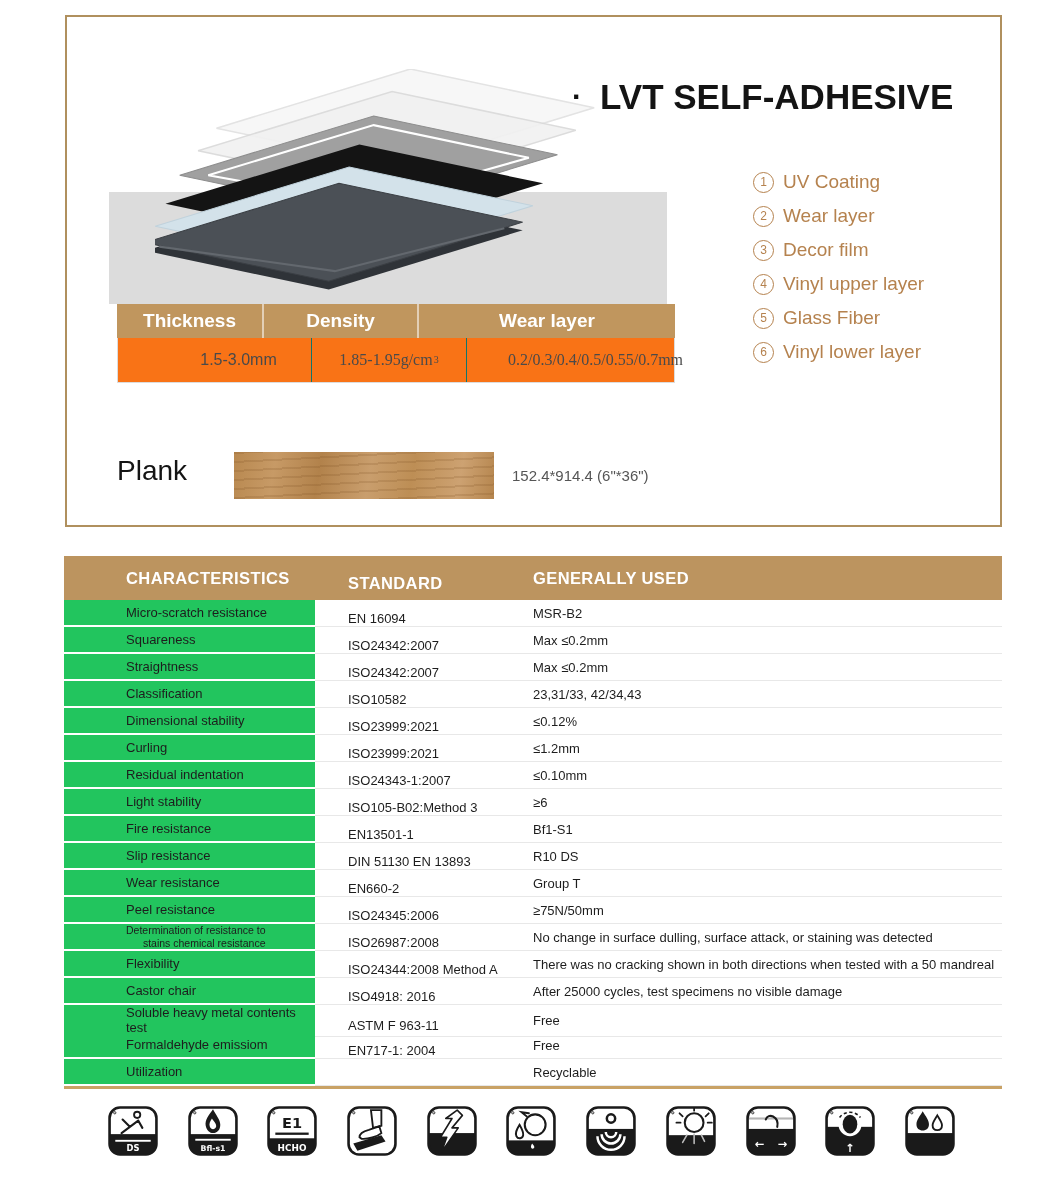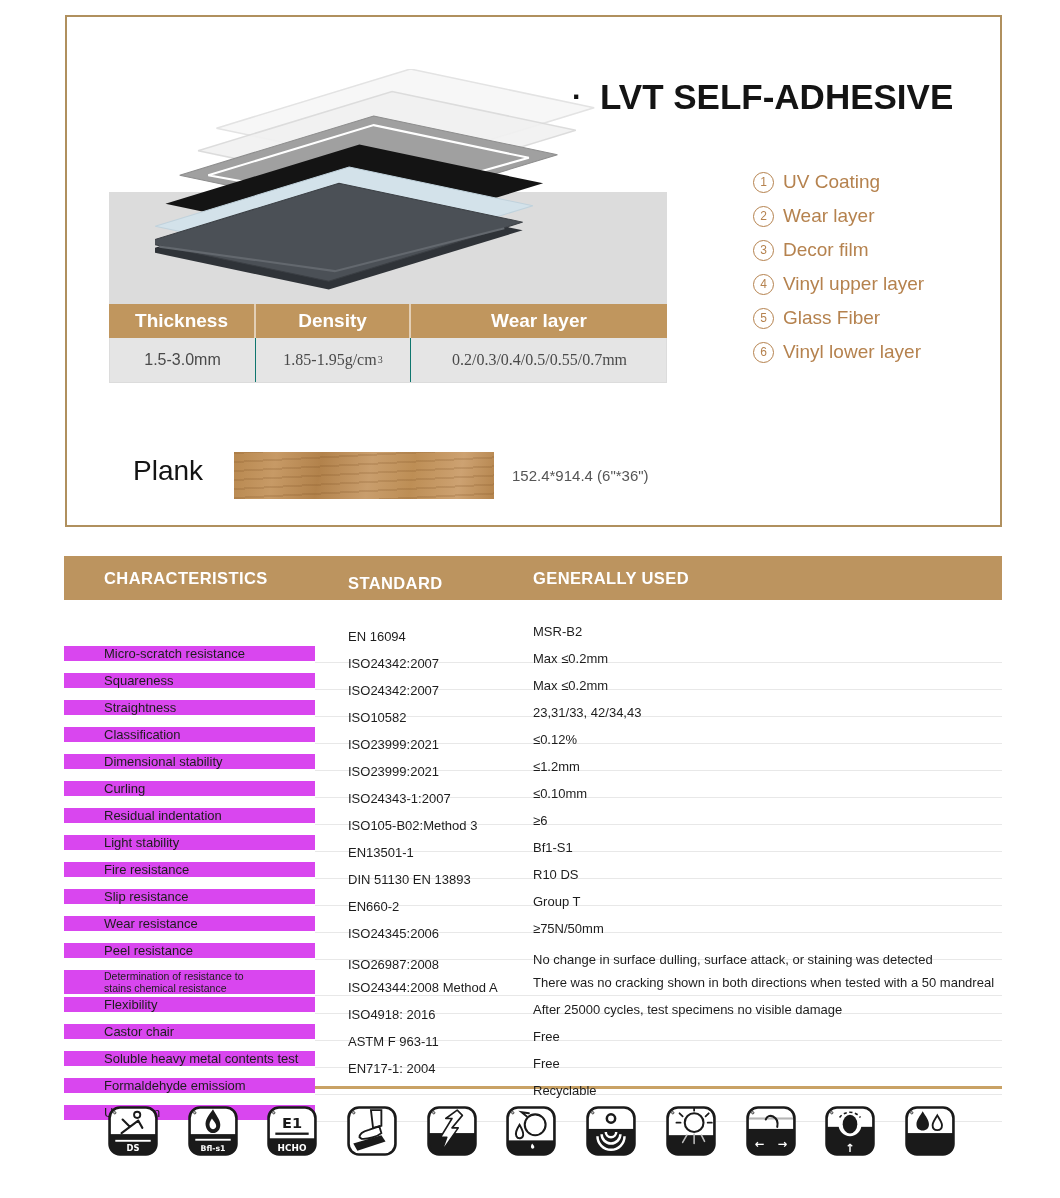--- a/index.html
+++ b/index.html
@@ -18,49 +18,49 @@
   .title-bullet{font-size:30px;font-weight:700;color:#111;line-height:1;}
   .page-title{font-size:35px;font-weight:800;color:#141414;letter-spacing:0px;line-height:1;margin:4px;}
   .layer-list{position:absolute;left:686px;top:148px;list-style:none;margin:0;padding:0;}
   .layer-list li{display:flex;align-items:center;height:34px;color:#b5824e;font-size:19px;}
   .num-circle{
     display:inline-flex;align-items:center;justify-content:center;flex:0 0 auto;
     width:19px;height:19px;border:1.5px solid #b5824e;border-radius:50%;
     font-size:12px;margin-right:9px;color:#b5824e;
   }
   
-  .mini-table{position:absolute;left:42px;top:287px;width:558px;}
+  .mini-table{position:absolute;left:50px;top:287px;width:558px;}
   .mini-head{display:grid;grid-template-columns:145px 155px 258px;height:34px;background:#c0965e;}
   .mini-head div{
     display:flex;align-items:center;justify-content:center;color:#fff;
     font-size:19px;font-weight:700;
   }
   .mini-head div + div{border-left:2px solid rgba(255,255,255,.55);}
-  .mini-vals{display:grid;grid-template-columns:145px 155px 258px;height:44px;border:1px solid #dcdcdc;border-top:none;background:#e5e5e5;}
+  .mini-vals{display:grid;grid-template-columns:145px 155px 258px;height:44px;border:1px solid #dcdcdc;border-top:none;background:#f97316;padding-left:48px;}
   .mini-vals div{display:flex;align-items:center;justify-content:center;color:#4a4a4a;font-size:16px;}
   .mini-vals div + div{border-left:1px solid #0f766e;font-family:Liberation Serif, serif;}
   .mini-vals sup{font-size:10px;margin-left:1px;transform:translateY(-1px);}
   
-  .plank-label{position:absolute;left:66px;top:438px;font-size:28px;color:#141414;font-weight:500;}
+  .plank-label{position:absolute;left:50px;top:438px;font-size:28px;color:#141414;font-weight:500;}
   .plank-swatch{
     position:absolute;left:167px;top:435px;width:260px;height:47px;
     background:
       repeating-linear-gradient(177deg, rgba(120,75,30,.18) 0 2px, rgba(255,255,255,0) 2px 9px),
       linear-gradient(100deg,#b8884f 0%,#c79a66 16%,#b2824b 33%,#c99e6d 52%,#bd8e55 68%,#cda272 86%,#b5854d 100%);
   }
   .plank-dims{position:absolute;left:445px;top:450px;font-size:15px;color:#555;}
   
   .spec-table{position:absolute;left:64px;top:556px;width:938px;border-bottom:3px solid #c9a265;}
   .spec-head{display:grid;grid-template-columns:251px 218px 1fr;height:44px;background:#bc945f;align-items:center;}
   .spec-head div{color:#fff;font-weight:700;font-size:16.5px;letter-spacing:.4px;}
   .spec-row{display:grid;grid-template-columns:251px 218px 1fr;height:27px;background:#fff;}
   .spec-row .cell{display:flex;align-items:center;font-size:13px;color:#1d1d1d;border-bottom:1px solid #e8e8e8;}
-  .spec-row .c1{background:#d946ef;border-bottom:2px solid #ffffff;white-space:pre-line;margin-top:46px;}
-  .pl1{padding-left:40px;} .pl2{padding-left:33px;margin-top:10px;}
-  .spec-row.row-sm .c1{font-size:10.5px;line-height:1.15;}
+  .spec-row .c1{background:#22c55e;border-bottom:2px solid #ffffff;white-space:pre-line;}
+  .pl1{padding-left:62px;} .pl2{padding-left:33px;margin-top:10px;}
+  .spec-row.row-sm .c1{font-size:10.5px;line-height:1.15;text-align:right;}
   
   .icons-row{
     position:absolute;left:108px;top:1105px;width:847px;height:52px;
     display:flex;justify-content:space-between;align-items:center;
   }
   .cert{width:50px;height:50px;flex:0 0 auto;}
   .cert text{font-family:"DejaVu Sans","Liberation Sans",sans-serif;font-weight:bold;}
 </style>
 </head>
 <body>

